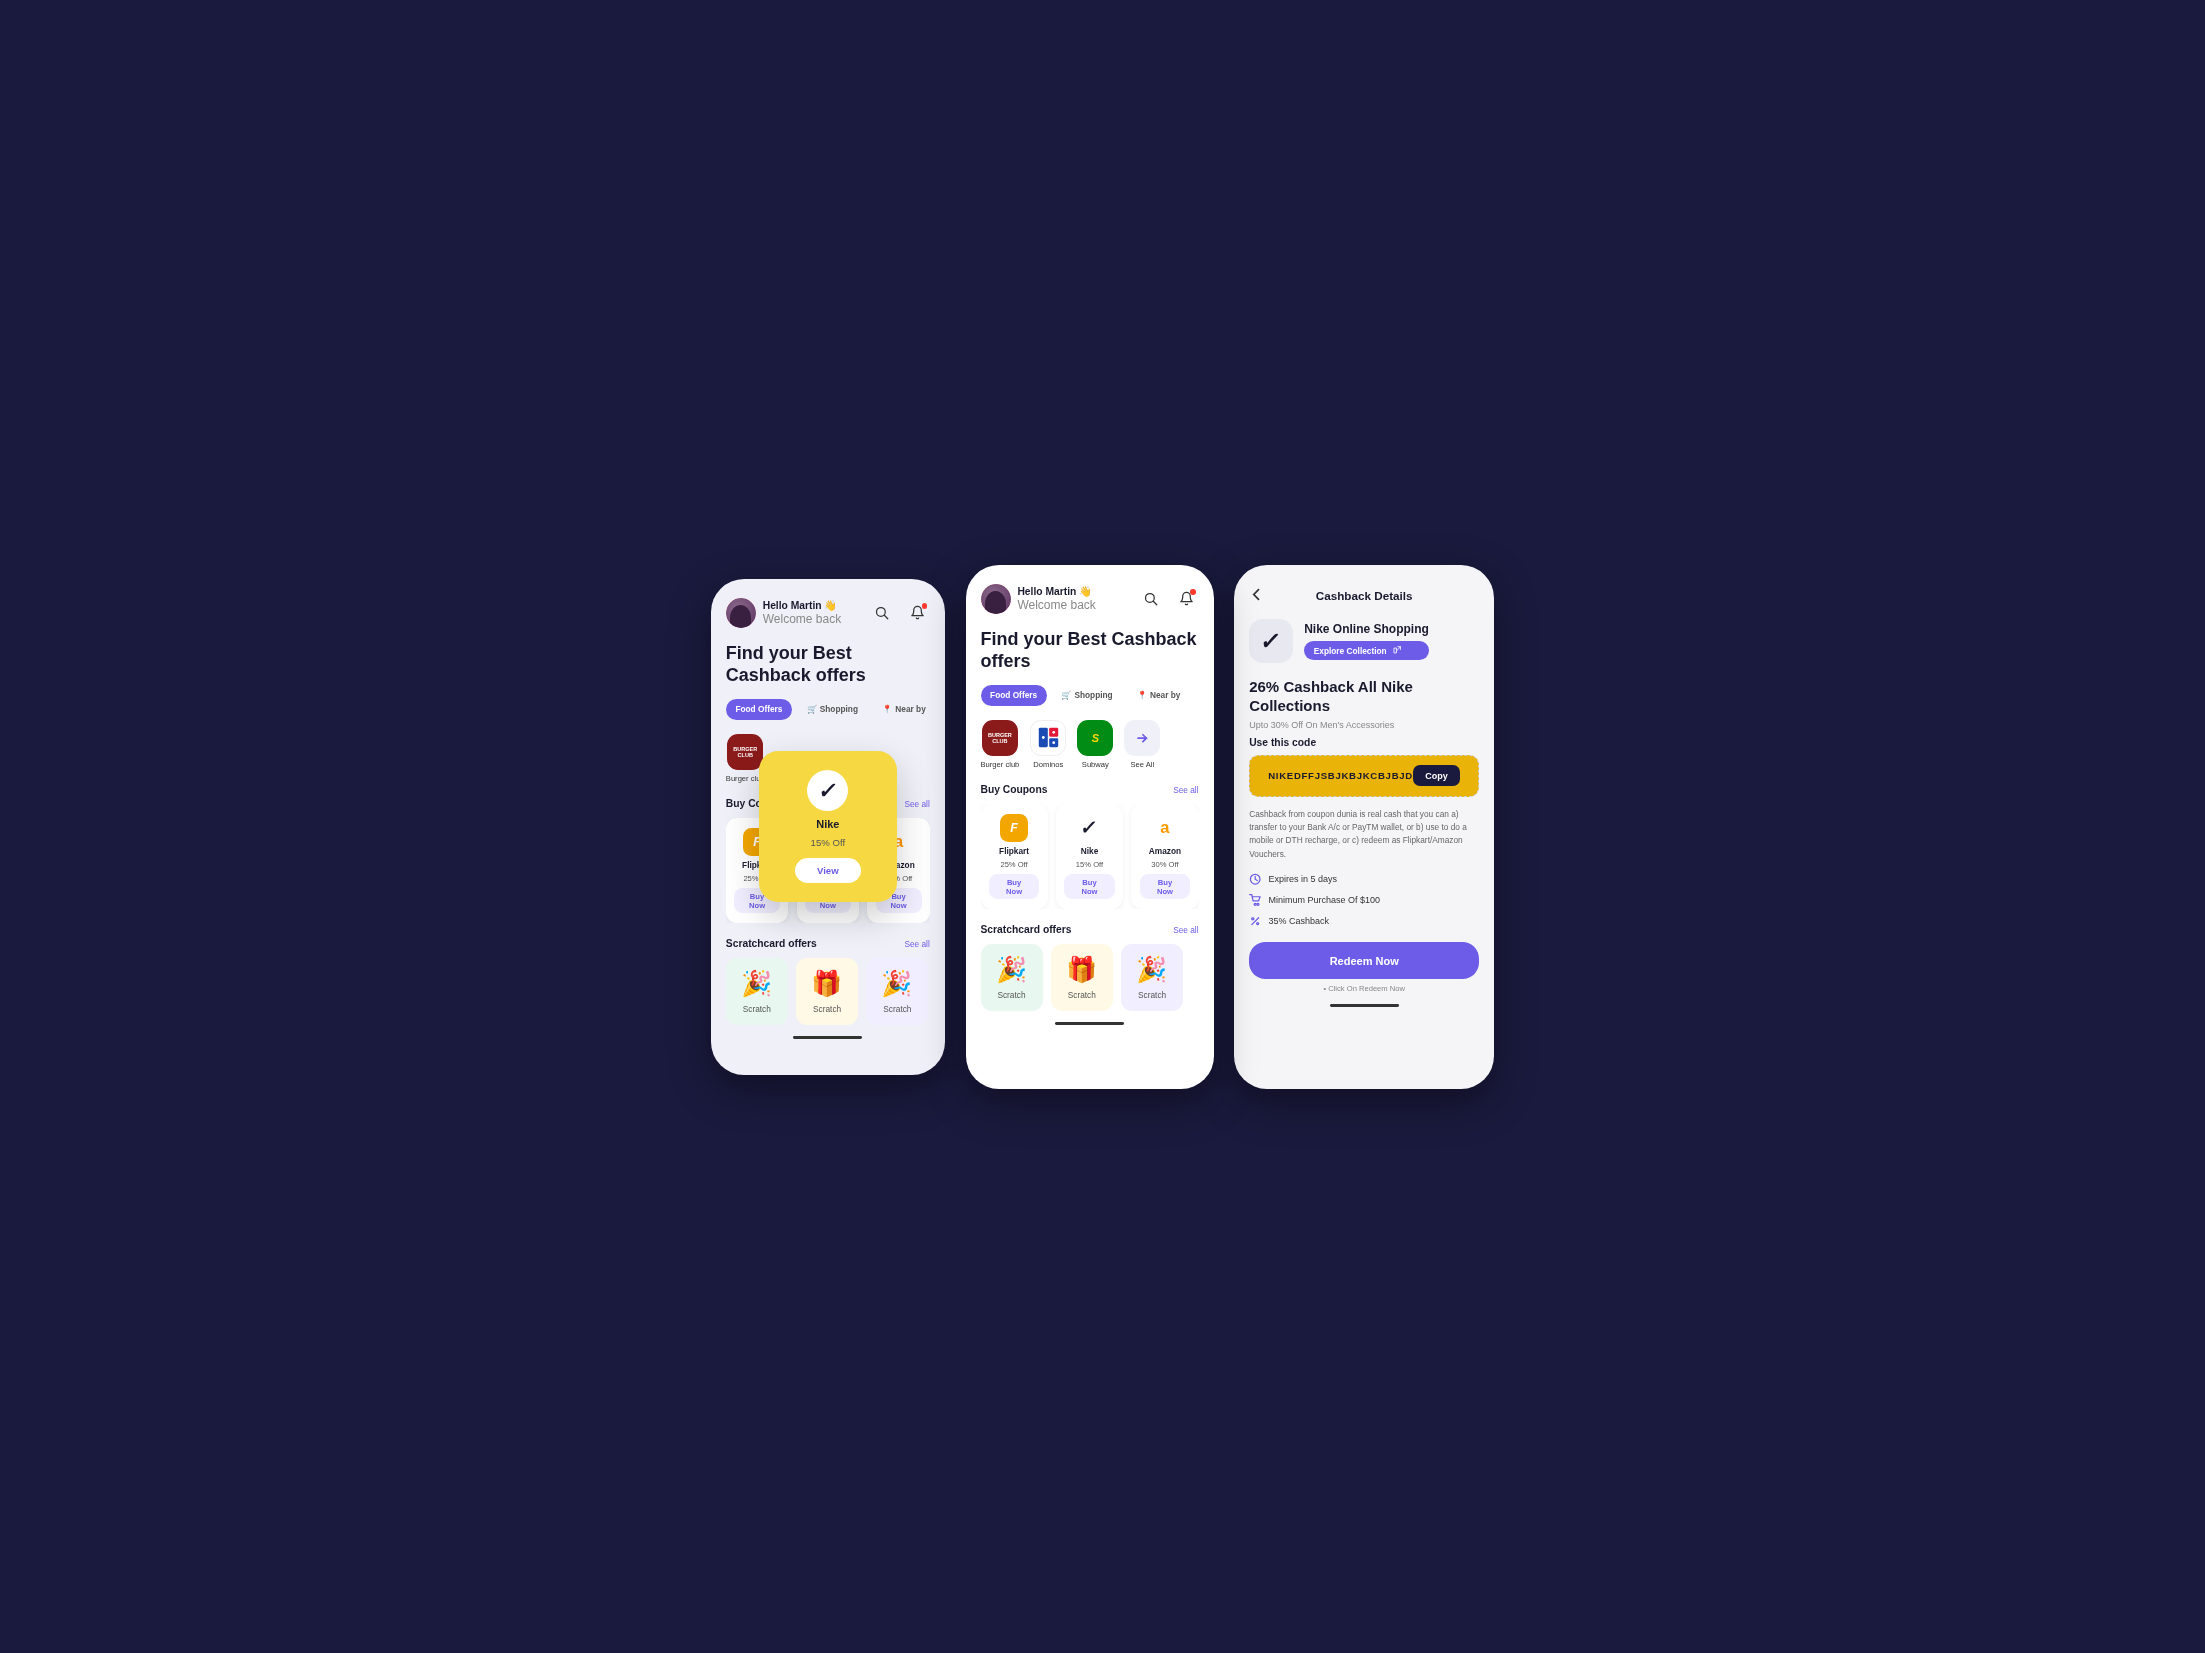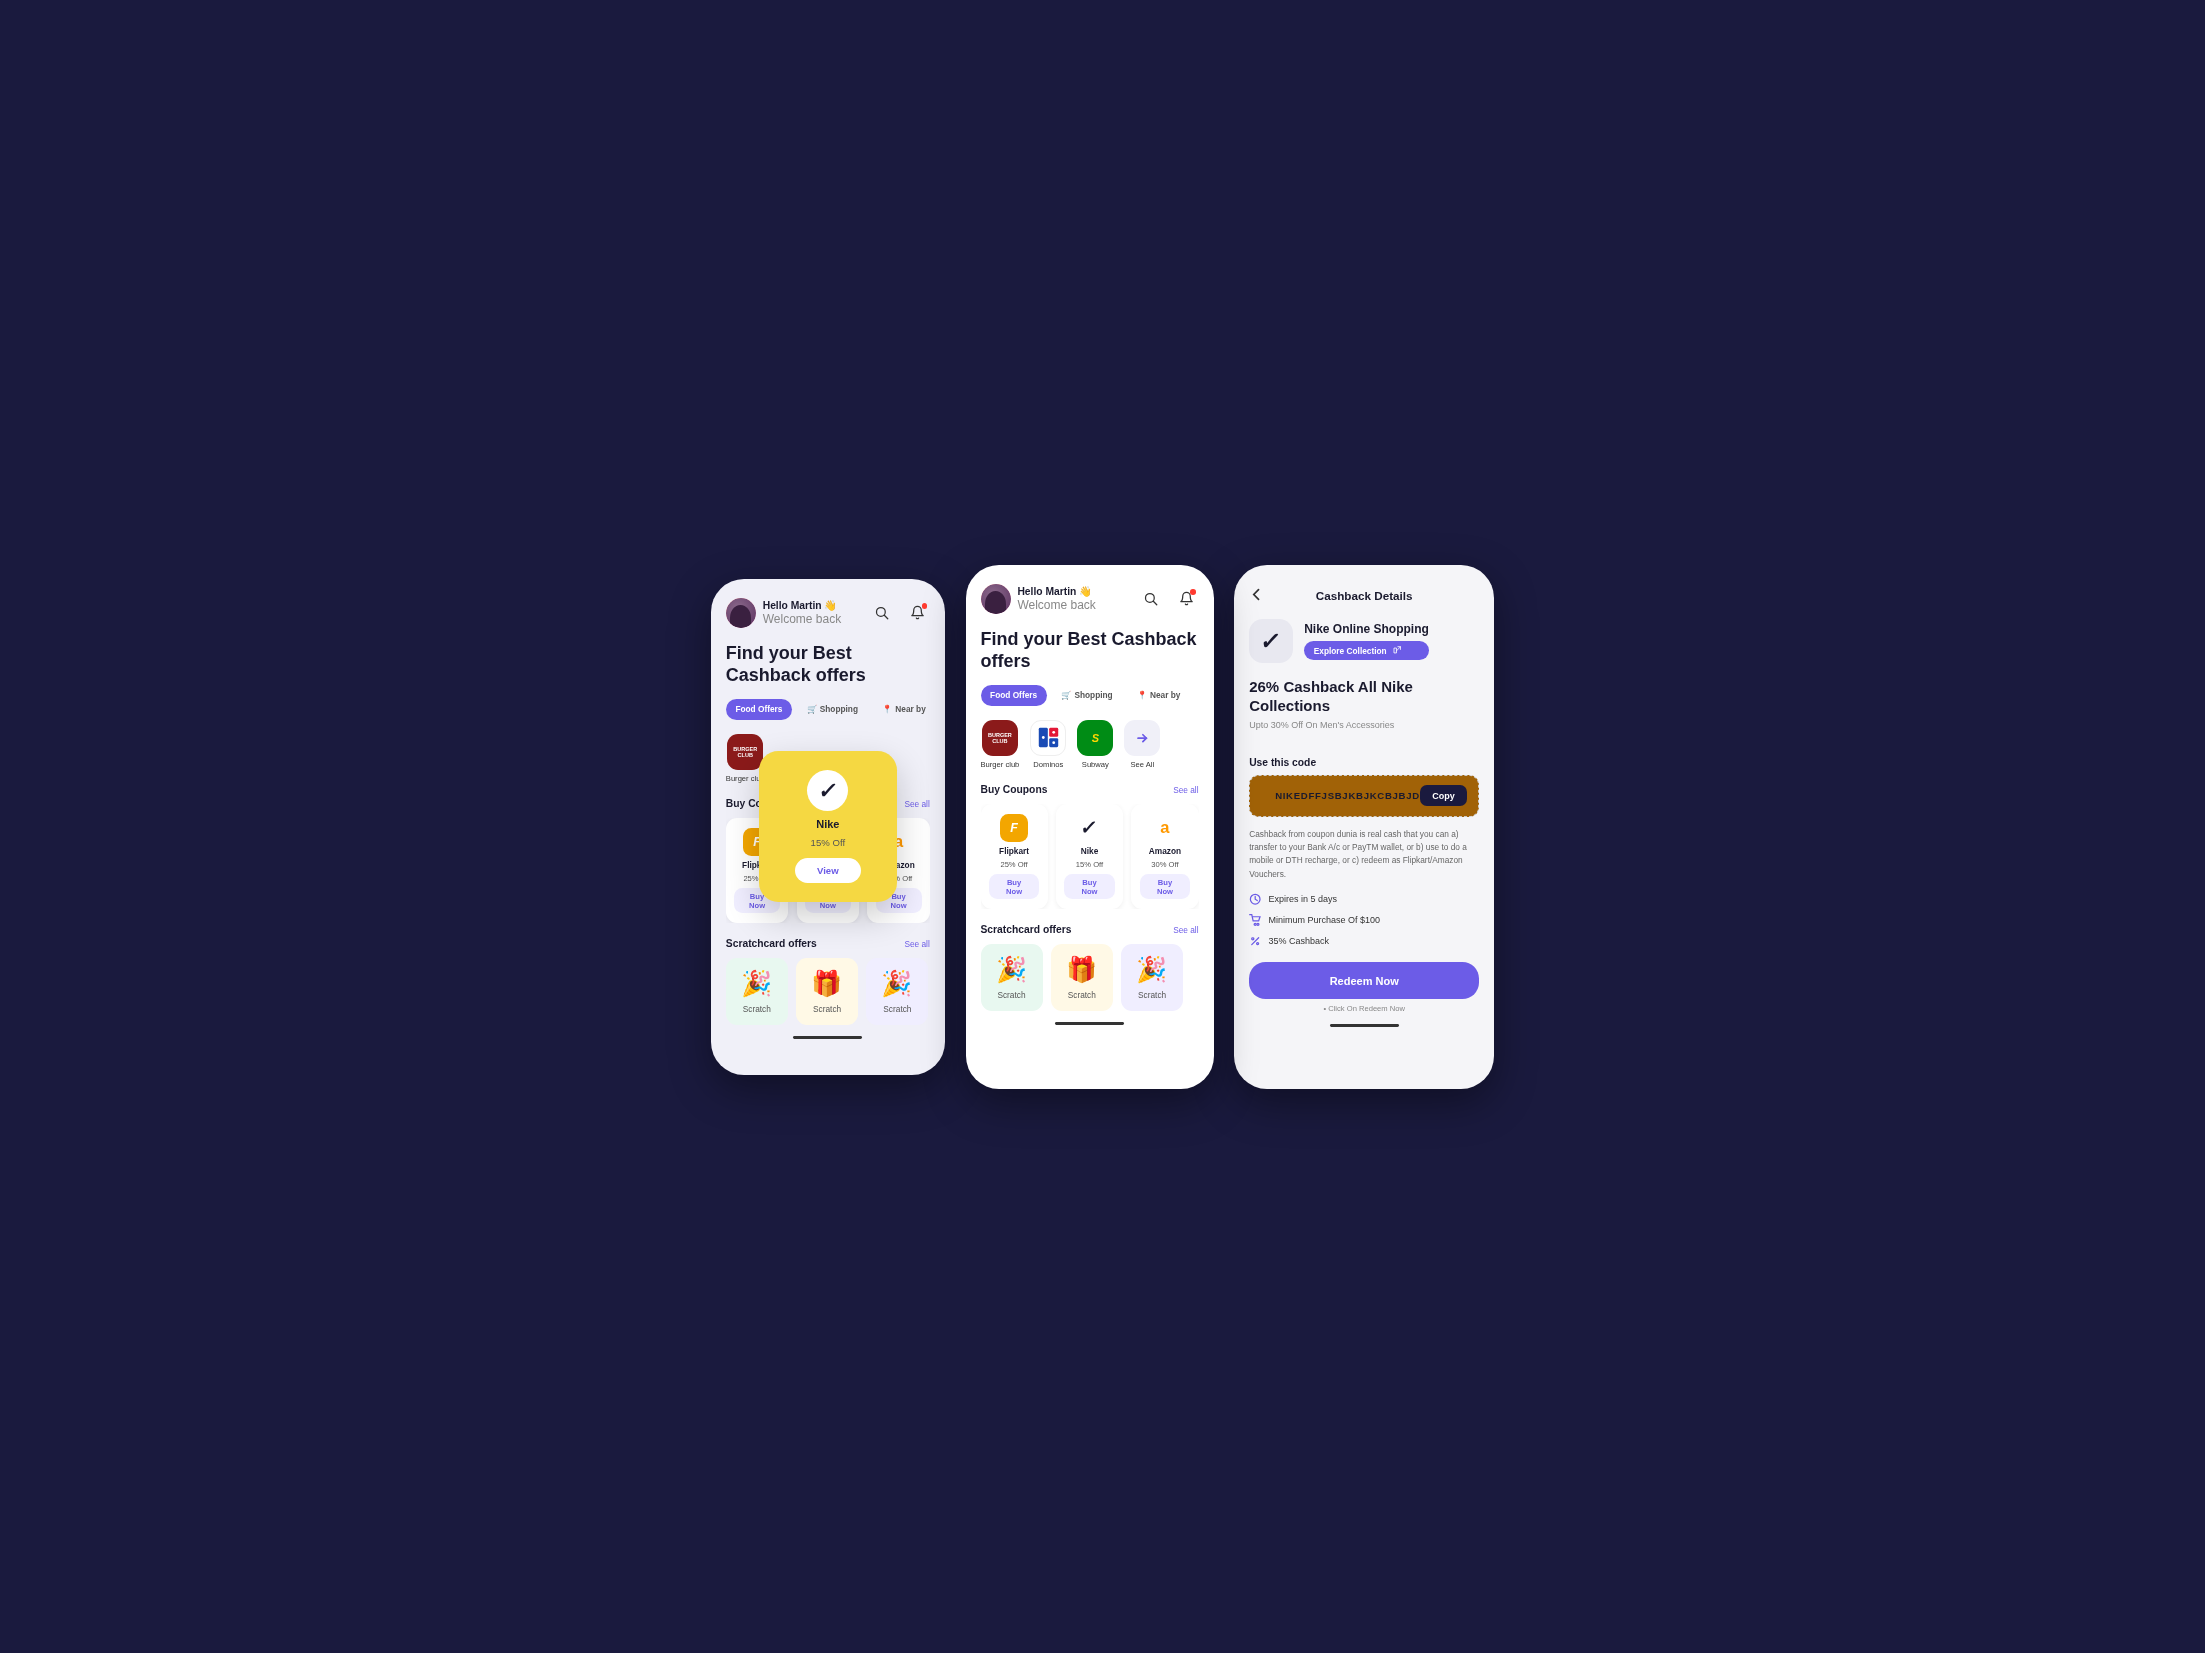--- a/index.html
+++ b/index.html
@@ -415,33 +415,33 @@
     .offer-title {
       font-size: 15px;
       font-weight: 800;
       color: #1a1a2e;
       line-height: 1.3;
       margin-bottom: 4.1px;
     }
     .offer-sub {
       font-size: 9px;
       color: #888;
-      margin-bottom: 27px;
+      margin-bottom: 7px;
     }
     .code-section-title {
       font-size: 10.3px;
       font-weight: 700;
       color: #1a1a2e;
       margin-bottom: 6.9px;
     }
     .code-box {
       display: flex;
       align-items: center;
-      justify-content: flex-end;
-      background: #a16207;
+      justify-content: center;
+      background: #eab308;
       border: 1px dashed #ccc;
       border-radius: 9.6px;
       padding: 9.6px 11px;
       margin-bottom: 11px;
     }
     .code-text {
       font-size: 9.6px;
       font-weight: 700;
       color: #1a1a2e;
       letter-spacing: 0.7px;

